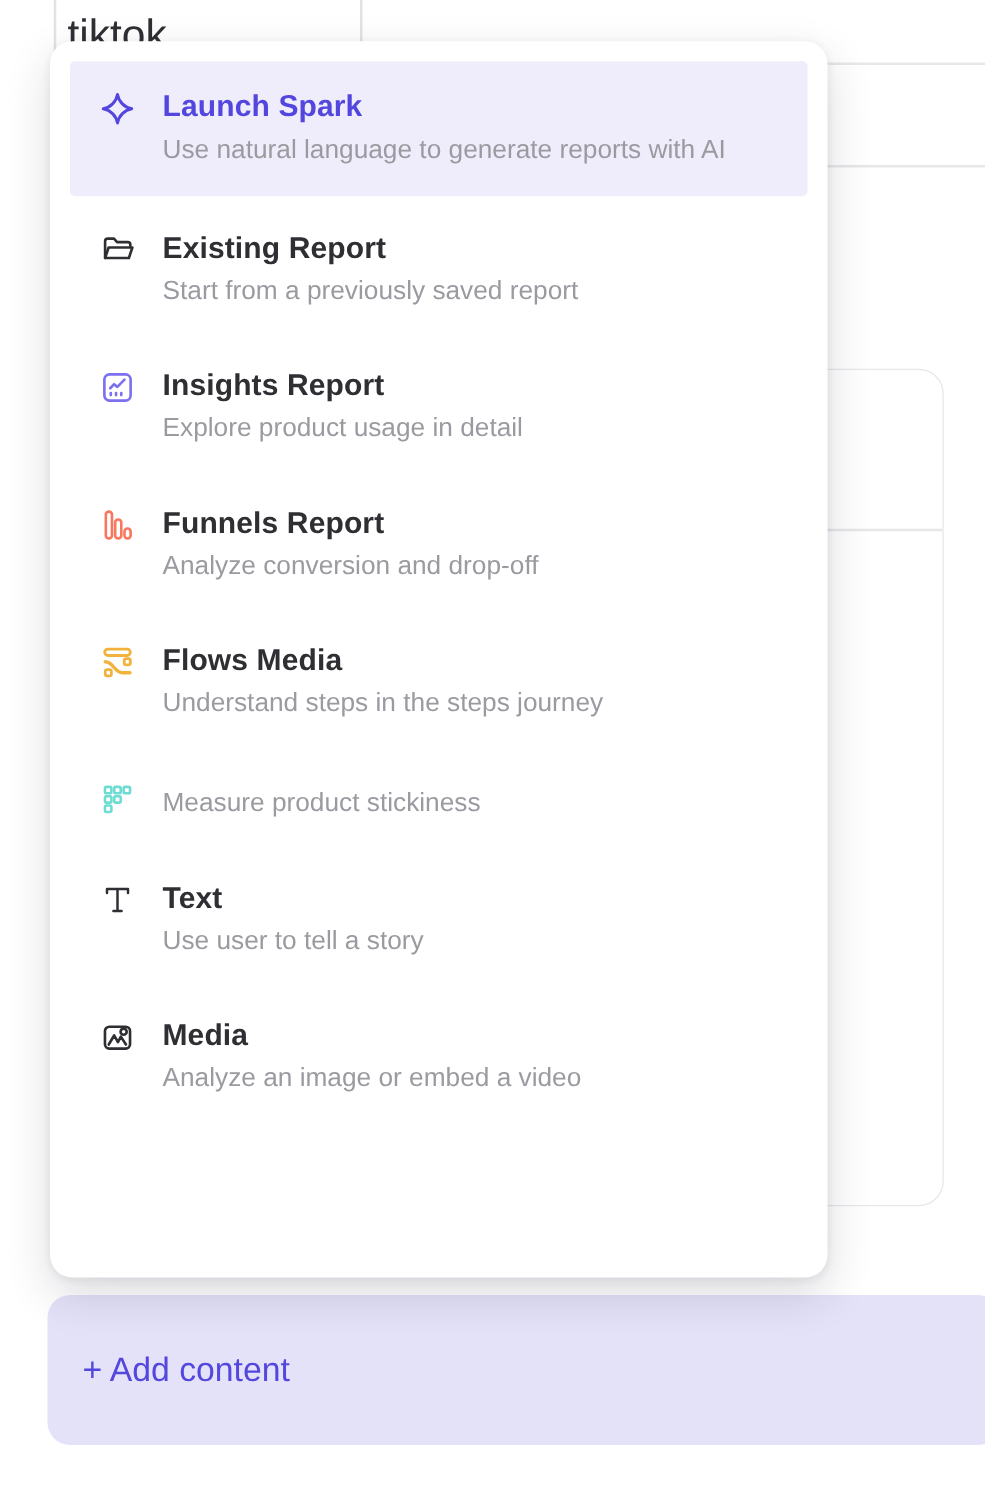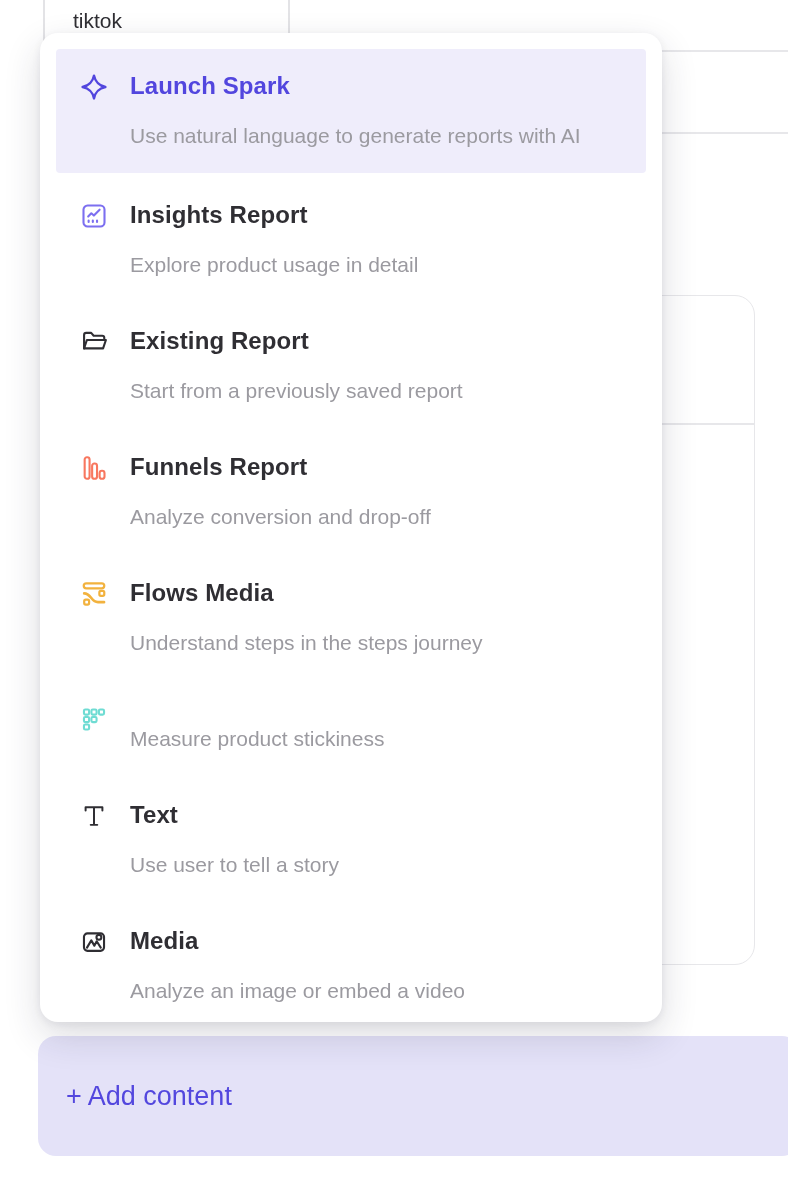--- a/index.html
+++ b/index.html
@@ -12,21 +12,21 @@
     color:#2F2E33;
   }
 
   
   .bg-vline { position:absolute; top:0; width:1.5px; height:46px; background:#E3E3E6; }
   .bg-vline.v1 { left:43px; }
   .bg-vline.v2 { left:288px; }
   .bg-hline { position:absolute; height:1.5px; background:#E7E7EA; left:648px; right:0; }
   .bg-hline.h1 { top:50px; }
   .bg-hline.h2 { top:132px; }
-  .bg-cell-label { position:absolute; left:73px; top:9px; font-size:21px; color:#2F2E33; }
+  .bg-cell-label { position:absolute; left:54px; top:9px; font-size:34px; color:#2F2E33; }
   .bg-card {
     position:absolute; left:300px; top:295px; width:455px; height:670px;
     border:1.5px solid #E7E7EA; border-radius:20px; background:#ffffff;
   }
   .bg-card-divider { position:absolute; left:0; right:0; top:127px; height:1.5px; background:#E7E7EA; }
 
   
   .panel {
     position:absolute; left:40px; top:33px; width:622px; height:989px;
     background:#ffffff; border-radius:18px; z-index:2;
@@ -36,21 +36,21 @@
   .menu-item {
     display:flex; align-items:flex-start; gap:22px;
     padding:19px 24px; border-radius:4px; cursor:pointer;
   }
   .menu-item.highlight { background:#EFEDFB; padding-top:22px; padding-bottom:22px; }
   .menu-item .icon-box { width:28px; height:28px; flex:0 0 28px; margin-top:2px; }
   .menu-item .icon-box svg { width:28px; height:28px; display:block; }
   .menu-item .texts { flex:1; min-width:0; }
   .menu-item .title { font-size:24px; font-weight:600; color:#2F2E33; line-height:30px; letter-spacing:0.1px; }
   .menu-item.highlight .title { color:#5246DE; }
-  .menu-item .desc { font-size:21px; color:#9B9AA0; line-height:30px; margin-top:20px; max-width:488px; }
+  .menu-item .desc { font-size:21px; color:#9B9AA0; line-height:30px; margin-top:4px; max-width:488px; }
 
   
   .add-content {
     position:absolute; left:38px; top:1036px; width:762px; height:120px;
     background:#E4E2F8; border-radius:18px; z-index:1;
     display:flex; align-items:center; padding-left:28px;
     font-size:27px; color:#5347DE; cursor:pointer;
   }
 </style>
 </head>
@@ -74,42 +74,42 @@
       </svg>
     </span>
     <span class="texts">
       <div class="title">Launch Spark</div>
       <div class="desc">Use natural language to generate reports with AI</div>
     </span>
   </div>
 
   <div class="menu-item">
     <span class="icon-box">
+      <svg viewBox="0 0 24 24" fill="none" stroke="#2F2E33" stroke-width="1.8" stroke-linecap="round" stroke-linejoin="round">
+        <path d="M3.5 17.5 V6 a1.8 1.8 0 0 1 1.8 -1.8 H9.6 l2.1 2.4 H19 a1.8 1.8 0 0 1 1.8 1.8 V9.2"></path>
+        <path d="M3.5 17.5 L5.9 10.3 H22.2 L19.8 17.5 Z"></path>
+      </svg>
+    </span>
+    <span class="texts">
+      <div class="title">Existing Report</div>
+      <div class="desc">Start from a previously saved report</div>
+    </span>
+  </div>
+
+  <div class="menu-item">
+    <span class="icon-box">
       <svg viewBox="0 0 24 24" fill="none" stroke="#7C6FF0" stroke-width="1.8" stroke-linecap="round" stroke-linejoin="round">
         <rect x="3" y="3" width="18" height="18" rx="3.5"></rect>
         <path d="M7 12.5 L9.7 9.7 L11.9 11.6 L16.8 6.6"></path>
         <path d="M7.4 15.8 V17.2 M11 15.8 V17.2 M14.6 15.8 V17.2"></path>
       </svg>
     </span>
     <span class="texts">
       <div class="title">Insights Report</div>
       <div class="desc">Explore product usage in detail</div>
-    </span>
-  </div>
-
-  <div class="menu-item">
-    <span class="icon-box">
-      <svg viewBox="0 0 24 24" fill="none" stroke="#2F2E33" stroke-width="1.8" stroke-linecap="round" stroke-linejoin="round">
-        <path d="M3.5 17.5 V6 a1.8 1.8 0 0 1 1.8 -1.8 H9.6 l2.1 2.4 H19 a1.8 1.8 0 0 1 1.8 1.8 V9.2"></path>
-        <path d="M3.5 17.5 L5.9 10.3 H22.2 L19.8 17.5 Z"></path>
-      </svg>
-    </span>
-    <span class="texts">
-      <div class="title">Existing Report</div>
-      <div class="desc">Start from a previously saved report</div>
     </span>
   </div>
 
   <div class="menu-item">
     <span class="icon-box">
       <svg viewBox="0 0 24 24" fill="none" stroke="#F8775F" stroke-width="1.8" stroke-linejoin="round">
         <rect x="4" y="2.8" width="4.2" height="18.4" rx="2"></rect>
         <rect x="10.4" y="8.2" width="4.2" height="13" rx="2"></rect>
         <rect x="16.8" y="14.4" width="4.2" height="6.8" rx="2"></rect>
       </svg>

